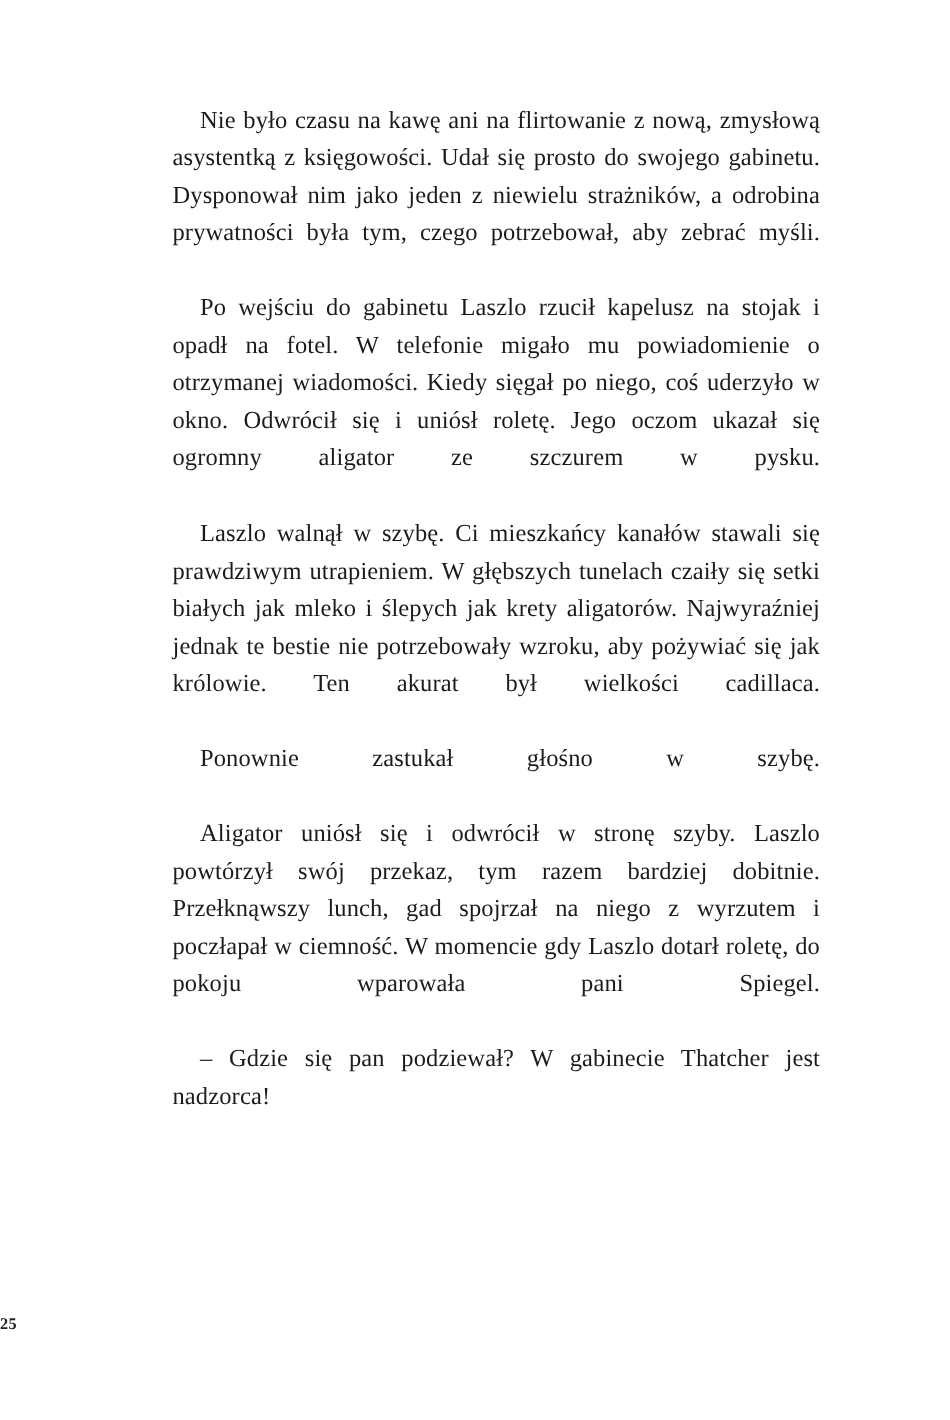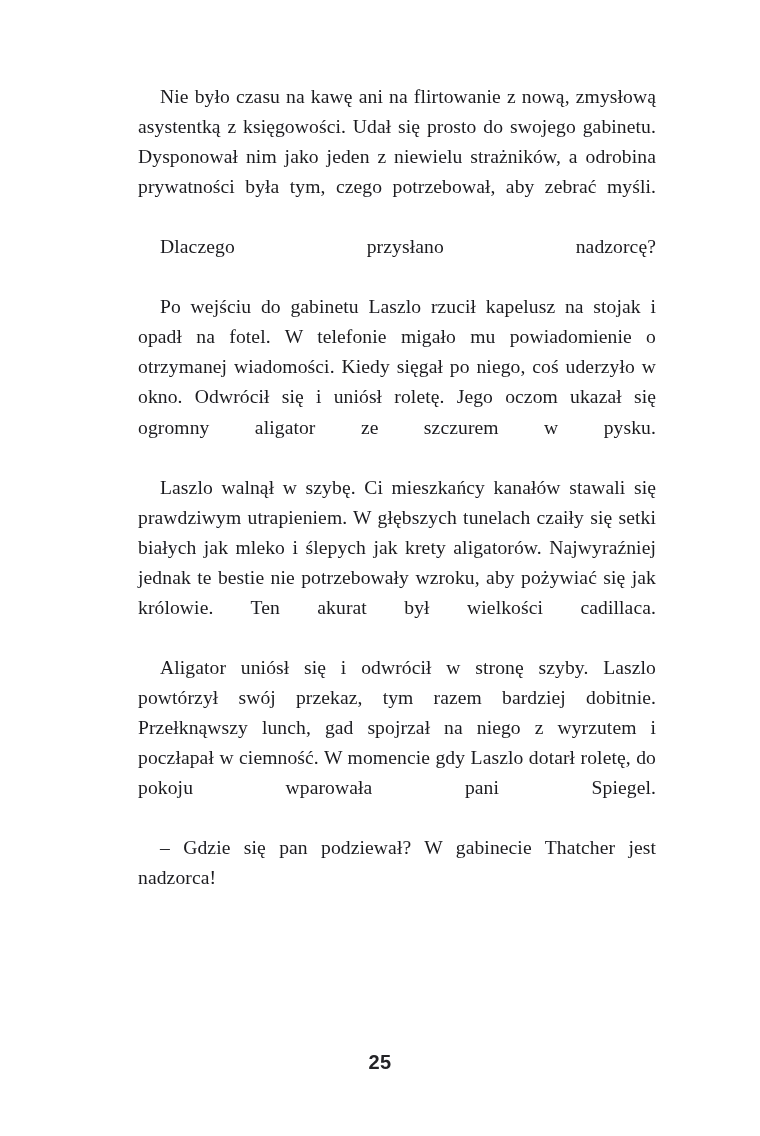--- a/index.html
+++ b/index.html
@@ -51,38 +51,38 @@
     content: "";
     display: inline-block;
     width: 100%;
   }
 
   .folio {
     position: absolute;
     left: 0;
     right: 0;
     top: 1051px;
-    text-align: center;
-    font-family: Liberation Sans, sans-serif;
-    font-size: 20px;
+    text-align: left;
+    font-family: Liberation Serif, serif;
+    font-size: 13px;
     font-weight: 700;
     letter-spacing: 0.3px;
     color: #232326;
   }
 </style>
 </head>
 <body>
 
 <div class="page">
 
   <div class="text-block">
     <p class="para">Nie było czasu na kawę ani na flirtowanie z nową, zmysłową asystentką z księgowości. Udał się prosto do swojego gabinetu. Dysponował nim jako jeden z niewielu strażników, a odrobina prywatności była tym, czego potrzebował, aby zebrać myśli.</p>
-    <p class="para">Dlaczego przysłano nadzorcę?</p>
     <p class="para">Po wejściu do gabinetu Laszlo rzucił kapelusz na stojak i opadł na fotel. W telefonie migało mu powiadomienie o otrzymanej wiadomości. Kiedy sięgał po niego, coś uderzyło w okno. Odwrócił się i uniósł roletę. Jego oczom ukazał się ogromny aligator ze szczurem w pysku.</p>
     <p class="para">Laszlo walnął w szybę. Ci mieszkańcy kanałów stawali się prawdziwym utrapieniem. W głębszych tunelach czaiły się setki białych jak mleko i ślepych jak krety aligatorów. Najwyraźniej jednak te bestie nie potrzebowały wzroku, aby pożywiać się jak królowie. Ten akurat był wielkości cadillaca.</p>
+    <p class="para">Ponownie zastukał głośno w szybę.</p>
     <p class="para">Aligator uniósł się i odwrócił w stronę szyby. Laszlo powtórzył swój przekaz, tym razem bardziej dobitnie. Przełknąwszy lunch, gad spojrzał na niego z wyrzutem i poczłapał w ciemność. W momencie gdy Laszlo dotarł roletę, do pokoju wparowała pani Spiegel.</p>
     <p class="para">– Gdzie się pan podziewał? W gabinecie Thatcher jest nadzorca!</p>
 
   </div>
 
   <div class="folio">25</div>
 
 </div>
 
 </body></html>

